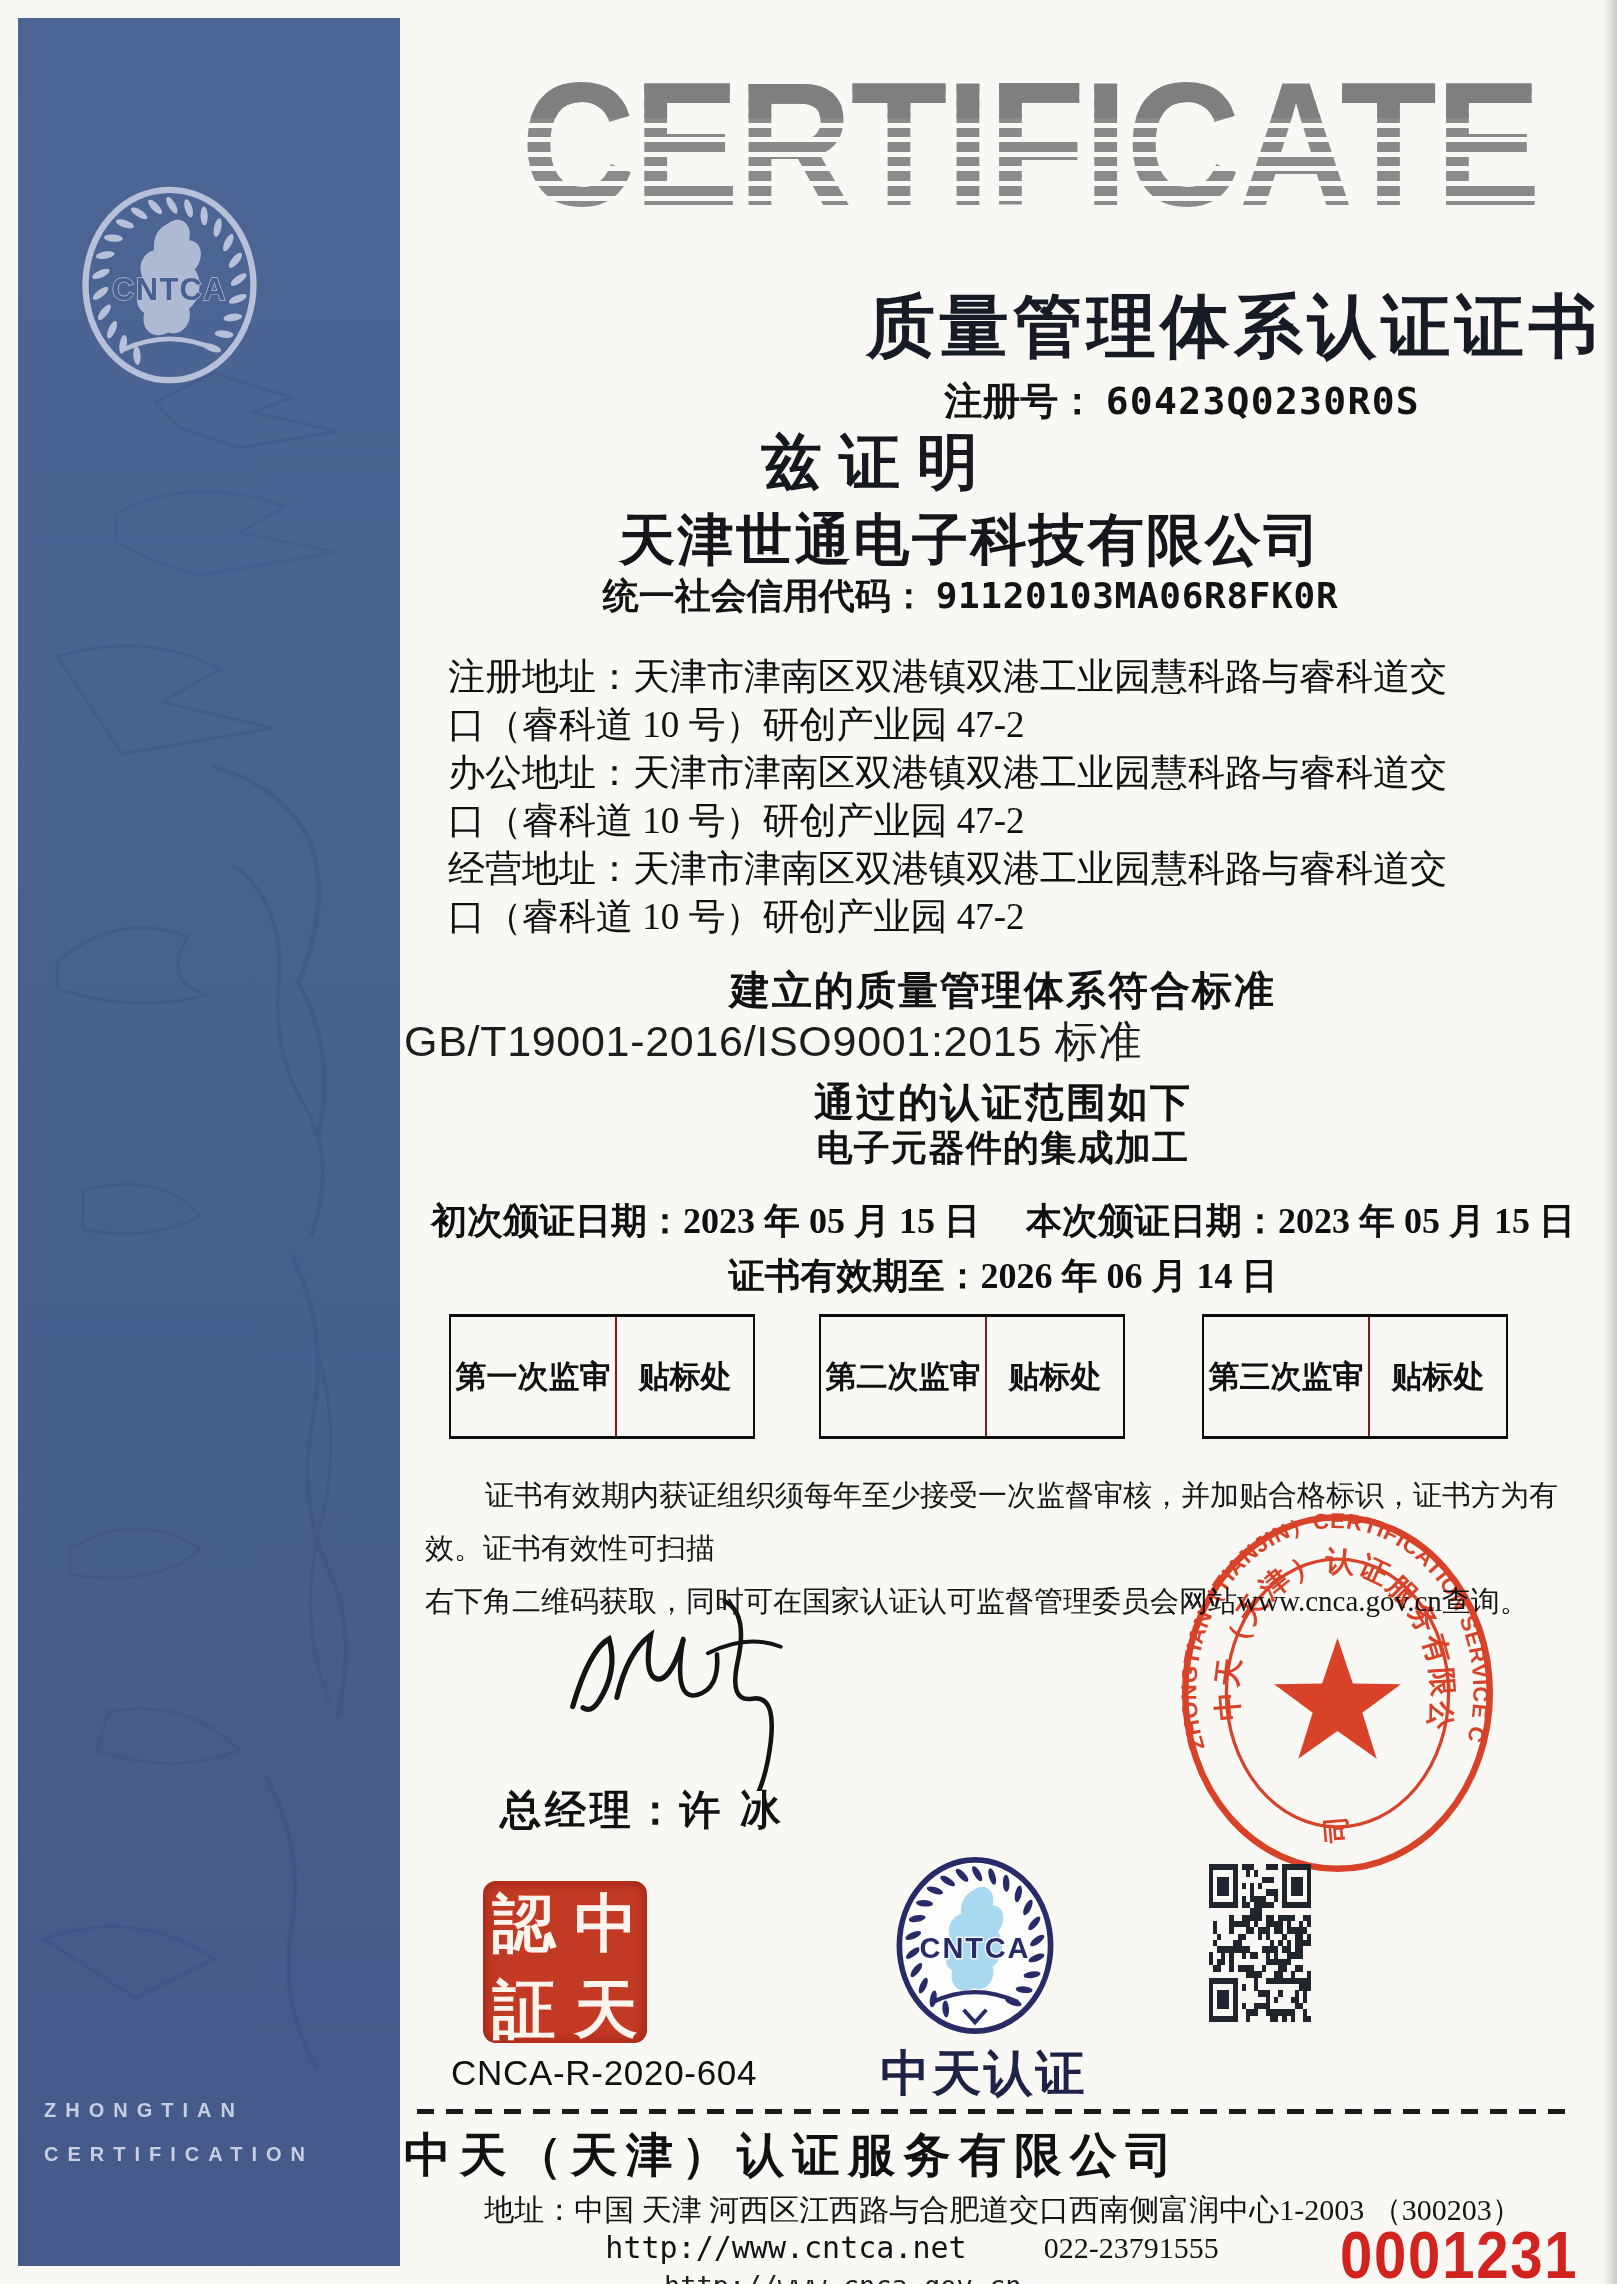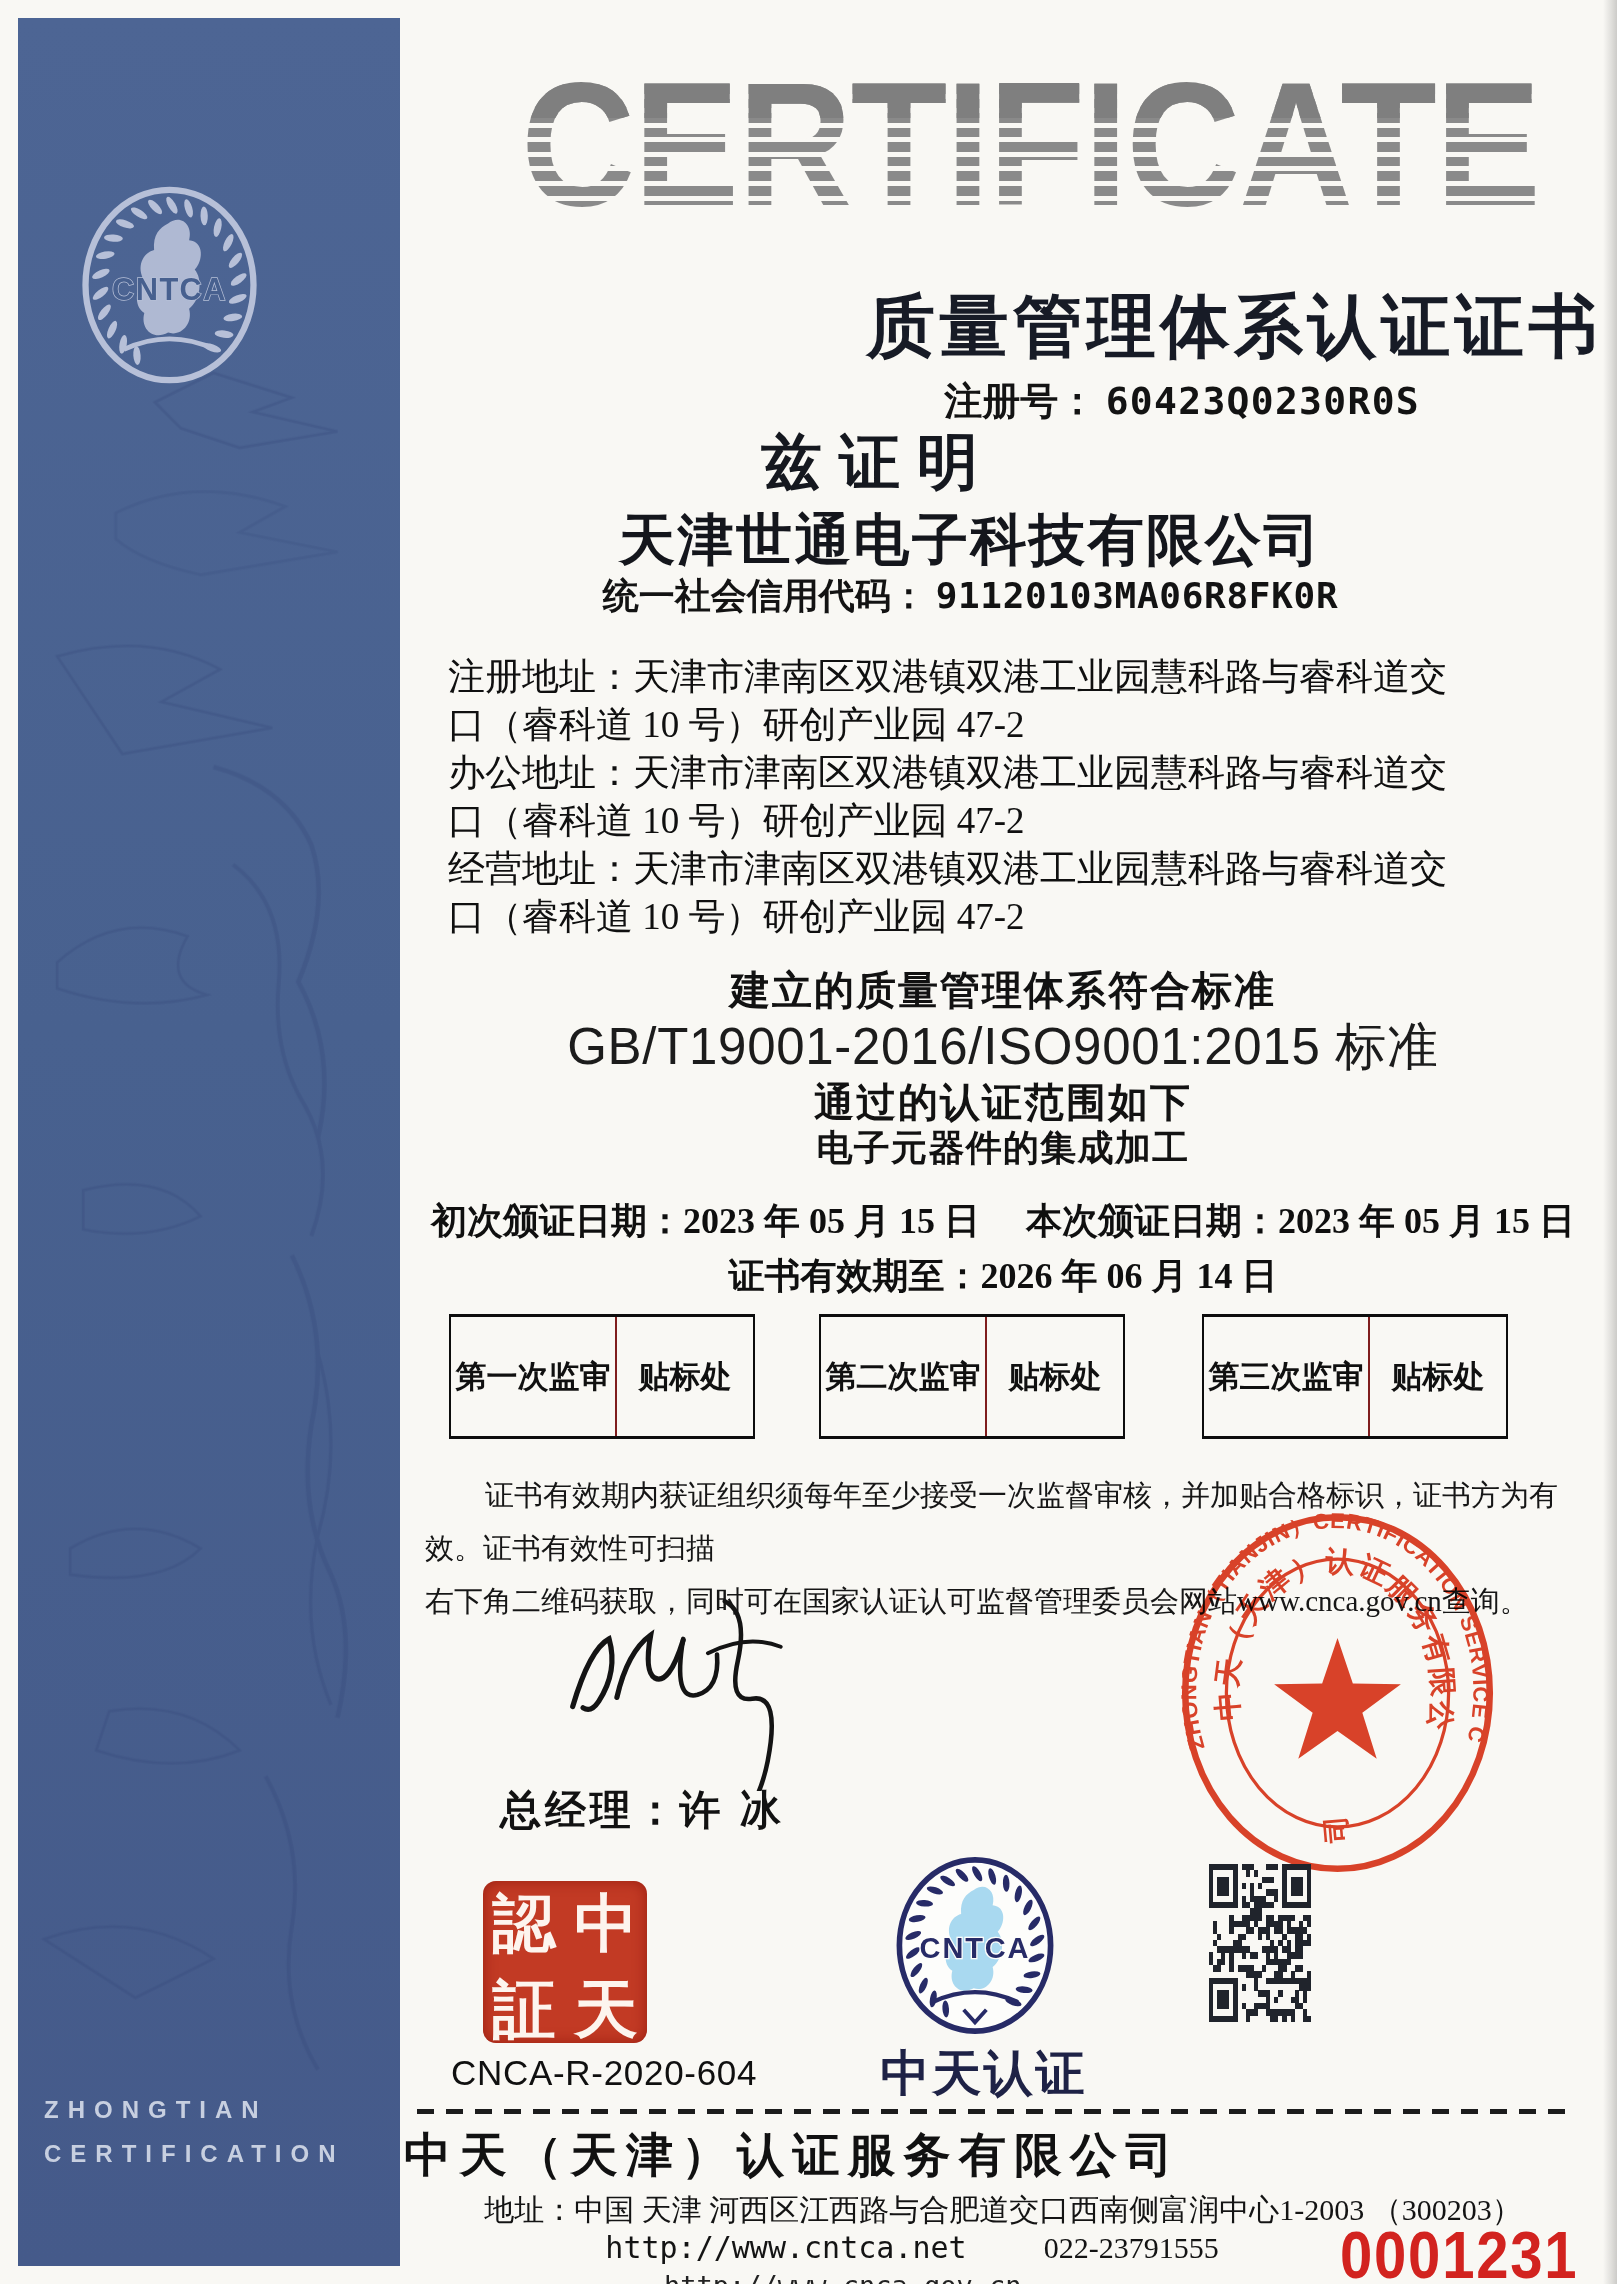--- a/index.html
+++ b/index.html
@@ -14,21 +14,21 @@
   .edge-right{left:1603px;top:0;width:14.3px;height:2284px;
     background:linear-gradient(90deg,rgba(0,0,0,0),rgba(0,0,0,.10) 60%,rgba(0,0,0,.18));}
   
   .sidebar{left:18px;top:18px;width:382px;height:2248px;
     background:linear-gradient(180deg,#4d6594 0%,#48618f 45%,#455a8a 100%);
     overflow:hidden;}
   .sidebar .art{position:absolute;left:0;top:0;width:100%;height:100%;opacity:.55;}
   .side-logo{position:absolute;left:57px;top:162px;width:189px;height:210px;}
   .side-org{position:absolute;left:26px;top:2070px;width:339px;
     font-family:"Liberation Sans",sans-serif;font-weight:bold;
-    font-size:24px;letter-spacing:9px;line-height:44px;color:#c7cfe0;}
+    font-size:20px;letter-spacing:9px;line-height:44px;color:#c7cfe0;}
   
   .banner{left:521px;top:55px;width:1068px;
     font-family:"Liberation Sans",sans-serif;font-weight:bold;
     font-size:158px;line-height:158px;letter-spacing:-1.3px;
     transform:scaleY(1.12);transform-origin:top left;
     background-image:
       linear-gradient(180deg,#7f7f7f 0 56px,rgba(0,0,0,0) 56px),
       repeating-linear-gradient(180deg,#8a8a8a 0 8.5px,#f9f8f4 8.5px 13px);
     -webkit-background-clip:text;background-clip:text;color:transparent;
     white-space:nowrap;}
@@ -46,22 +46,22 @@
     font-size:56px;letter-spacing:2.6px;color:#14161c;}
   .credit{left:404px;top:572px;width:1133px;text-align:center;
     font-weight:bold;font-size:36px;color:#131313;white-space:nowrap;}
   .credit .num{font-family:"DejaVu Sans Mono",monospace;letter-spacing:0.7px;}
   
   .addresses{left:448px;top:653px;width:1133px;font-size:37px;line-height:48px;color:#101010;}
   .addresses .a-line{margin-bottom:0px;white-space:nowrap;}
   
   .std1{left:404px;top:963px;width:1198px;text-align:center;font-weight:bold;
     font-family:"Liberation Sans",sans-serif;font-size:40px;letter-spacing:2px;color:#121212;}
-  .std2{left:404px;top:1013px;width:1198px;text-align:center;
-    font-family:"Liberation Sans",sans-serif;font-size:51px;letter-spacing:0.7px;color:#1c1c1c;}
+  .std2{left:404px;top:1013px;width:1198px;
+    font-family:"Liberation Sans",sans-serif;font-size:43px;letter-spacing:0.7px;color:#1c1c1c;}
   .std3{left:404px;top:1075px;width:1198px;text-align:center;font-weight:bold;
     font-family:"Liberation Sans",sans-serif;font-size:40px;letter-spacing:2px;color:#121212;}
   .scope{left:404px;top:1124px;width:1198px;text-align:center;font-weight:bold;
     font-family:"Liberation Sans",sans-serif;font-size:36px;letter-spacing:1.3px;color:#121212;}
   
   .dates{left:404px;top:1197px;width:1198px;text-align:center;font-weight:bold;
     font-size:36px;color:#0f0f0f;white-space:nowrap;}
   .dates .gap{display:inline-block;width:46px;}
   .valid{left:404px;top:1252px;width:1198px;text-align:center;font-weight:bold;
     font-size:36px;color:#0f0f0f;}

